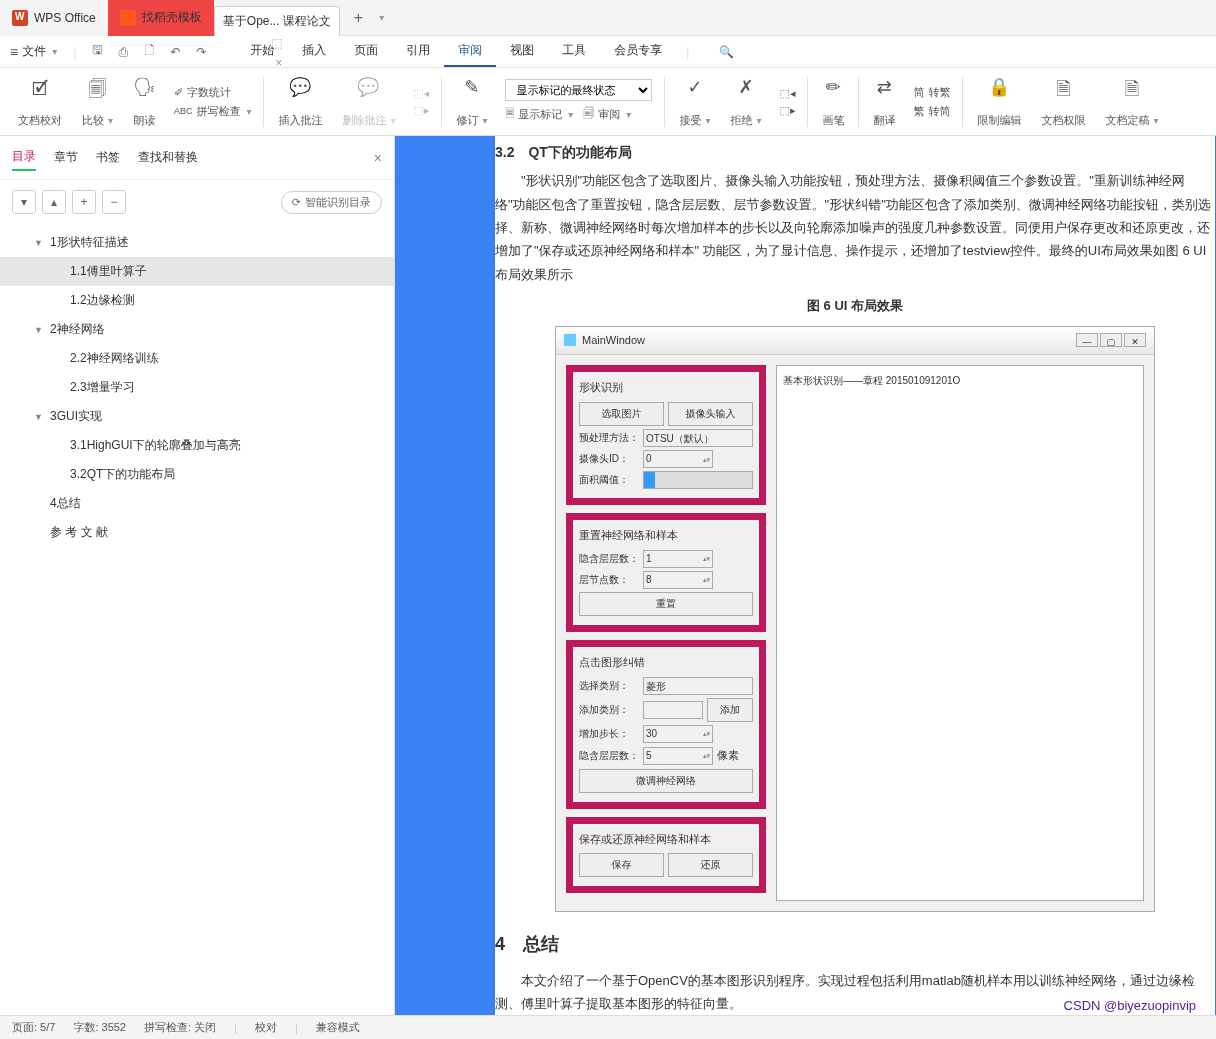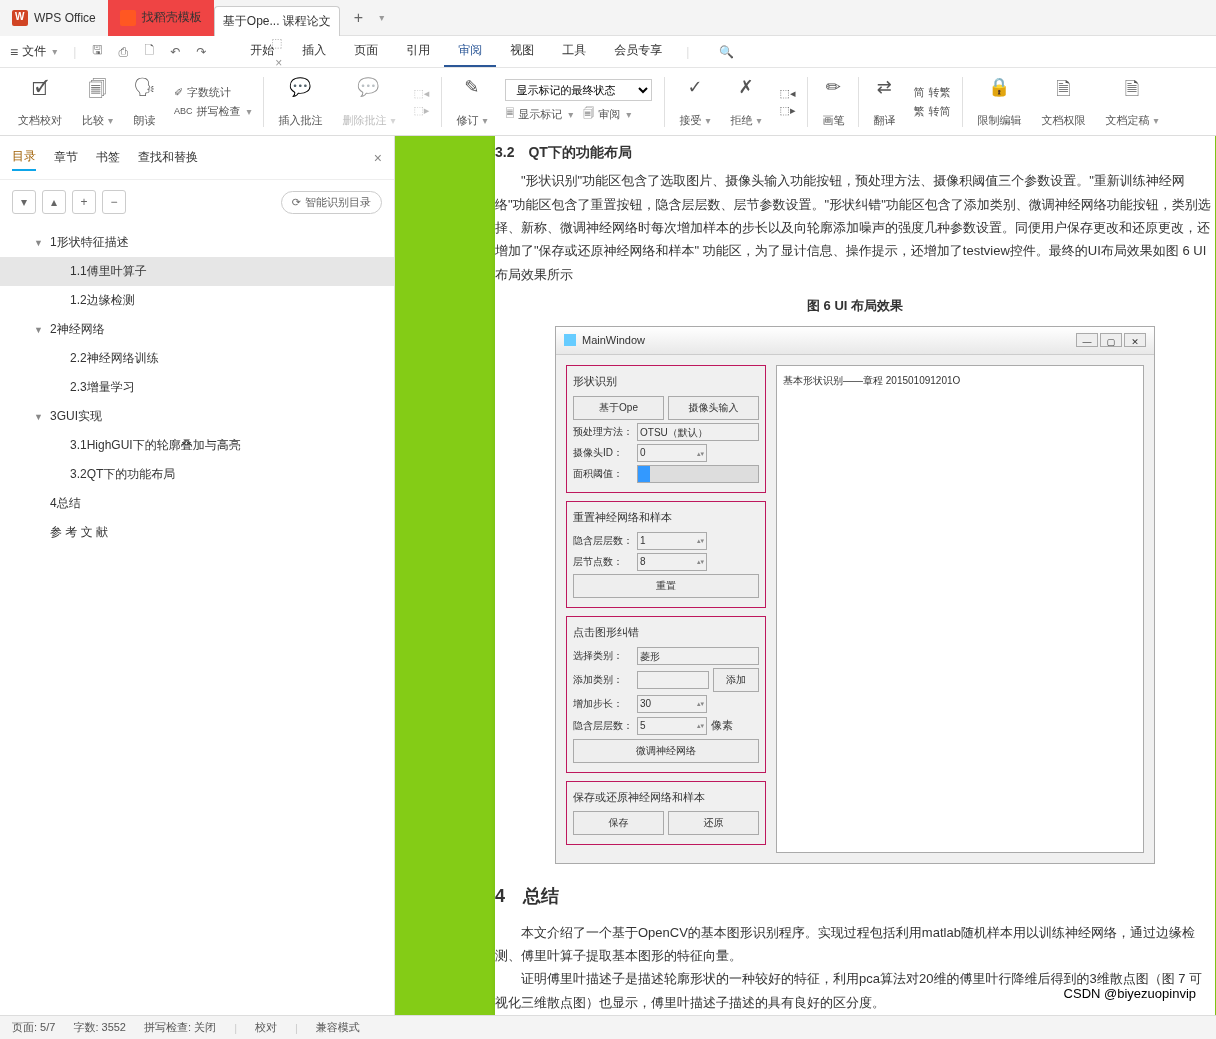--- a/index.html
+++ b/index.html
@@ -31,55 +31,55 @@
 .rib-group2{display:flex;flex-direction:column;padding:4px 8px;height:60px;justify-content:center;gap:4px;}
 .rib-sep{width:1px;height:50px;background:#e0e0e0;margin:0 4px;}
 .rib-ico{font-size:18px;color:#555;}
 .rib-lbl{font-size:11px;color:#555;display:flex;align-items:center;gap:2px;}
 .rib-row{display:flex;align-items:center;gap:4px;font-size:11px;color:#555;}
 .rib-select{height:22px;border:1px solid #ccc;padding:0 20px 0 6px;font-size:11px;min-width:140px;background:#fff;}
 .main{display:flex;height:895px;}
 .sidebar{width:395px;border-right:1px solid #ddd;display:flex;flex-direction:column;}
 .side-tabs{display:flex;padding:8px 12px;gap:18px;align-items:center;border-bottom:1px solid #eee;}
 .side-tab{cursor:pointer;padding:4px 0;}
-.side-tab.active{color:#a16207;border-bottom:2px solid #0ea5e9;}
+.side-tab.active{color:#be185d;border-bottom:2px solid #22c55e;}
 .side-close{margin-left:auto;color:#888;cursor:pointer;font-size:14px;}
 .side-tools{display:flex;padding:10px 12px;gap:6px;align-items:center;}
 .tool-btn{width:24px;height:24px;border:1px solid #ccc;border-radius:3px;display:flex;align-items:center;justify-content:center;color:#666;cursor:pointer;}
 .smart-btn{margin-left:auto;border:1px solid #ccc;border-radius:12px;padding:3px 10px;font-size:11px;color:#666;display:flex;align-items:center;gap:4px;}
 .toc{padding:4px 0;overflow:auto;}
 .toc-item{padding:6px 8px 6px 50px;cursor:pointer;display:flex;align-items:center;position:relative;}
 .toc-item.l1{padding-left:50px;}
 .toc-item.l2{padding-left:70px;}
 .toc-item.selected{background:#e6e6e6;}
 .toc-caret{position:absolute;left:34px;color:#888;font-size:9px;}
-.doc-area{flex:1;background:#84cc16;position:relative;overflow:hidden;}
+.doc-area{flex:1;background:#3b82f6;position:relative;overflow:hidden;}
 .page{position:absolute;left:100px;top:0;width:720px;background:#fff;min-height:895px;padding:0 0 20px 0;box-shadow:0 0 4px rgba(0,0,0,.1);}
 .doc-body{padding:0 0 0 0;line-height:1.8;font-size:13px;font-family:"SimSun",serif;}
 .sec-h{font-weight:bold;font-size:14px;margin:4px 0;}
 .sec-h2{font-weight:bold;font-size:18px;margin:16px 0 8px;}
 .para{text-indent:2em;}
 .fig-cap{text-align:center;font-weight:bold;margin:8px 0;}
 .qt-win{border:1px solid #aaa;margin:8px 60px;background:#f0f0f0;font-family:"Microsoft YaHei";font-size:11px;}
 .qt-title{background:linear-gradient(#fff,#e8e8e8);padding:4px 8px;display:flex;align-items:center;gap:6px;border-bottom:1px solid #ccc;}
 .qt-title-btns{margin-left:auto;display:flex;gap:2px;}
 .qt-btn{width:22px;height:14px;border:1px solid #aaa;background:#eee;font-size:9px;text-align:center;}
 .qt-body{display:flex;padding:10px;gap:10px;}
 .qt-left{width:200px;}
-.qt-group{border:1px solid #be185d;margin-bottom:8px;padding:6px;}
+.qt-group{border:7px solid #be185d;margin-bottom:8px;padding:6px;}
 .qt-group-title{font-size:11px;margin-bottom:4px;}
 .qt-row{display:flex;align-items:center;gap:4px;margin:3px 0;}
 .qt-lbl{width:60px;font-size:10px;}
 .qt-input{flex:1;height:18px;border:1px solid #aaa;font-size:10px;padding:0 2px;}
 .qt-spin{width:70px;height:18px;border:1px solid #aaa;font-size:10px;padding:0 2px;display:flex;align-items:center;}
 .qt-spin::after{content:"▴▾";margin-left:auto;font-size:7px;color:#888;line-height:7px;}
 .qt-wbtn{border:1px solid #aaa;background:#eee;padding:2px 12px;font-size:10px;cursor:pointer;}
 .qt-right{flex:1;border:1px solid #aaa;background:#fff;padding:6px;font-size:10px;}
 .statusbar{height:24px;background:#f4f4f4;border-top:1px solid #ddd;display:flex;align-items:center;padding:0 12px;gap:18px;font-size:11px;color:#555;position:fixed;bottom:0;width:1216px;}
-.watermark{position:fixed;bottom:38px;right:20px;color:#000000;font-size:13px;}
+.watermark{position:fixed;bottom:26px;right:20px;color:#4c1d95;font-size:13px;}
 </style>
 </head>
 <body>
 
 <div class="titlebar">
   <div class="app-tab wps">
     <span class="wps-icon"></span>
     <span>WPS Office</span>
   </div>
   <div class="app-tab template">
@@ -320,21 +320,21 @@
               <span class="qt-btn">—</span>
               <span class="qt-btn">▢</span>
               <span class="qt-btn">✕</span>
             </div>
           </div>
           <div class="qt-body">
             <div class="qt-left">
               <div class="qt-group">
                 <div class="qt-group-title">形状识别</div>
                 <div class="qt-row">
-                    <span class="qt-wbtn" style="flex:1;text-align:center;">基于Ope</span>
+                    <span class="qt-wbtn" style="flex:1;text-align:center;">选取图片</span>
                     <span class="qt-wbtn" style="flex:1;text-align:center;">摄像头输入</span>
                   </div>
                 <div class="qt-row">
                     <span class="qt-lbl">预处理方法：</span>
                     <span class="qt-input">OTSU（默认）</span>
                   </div>
                 <div class="qt-row">
                     <span class="qt-lbl">摄像头ID：</span>
                     <span class="qt-spin">0</span>
                   </div>

